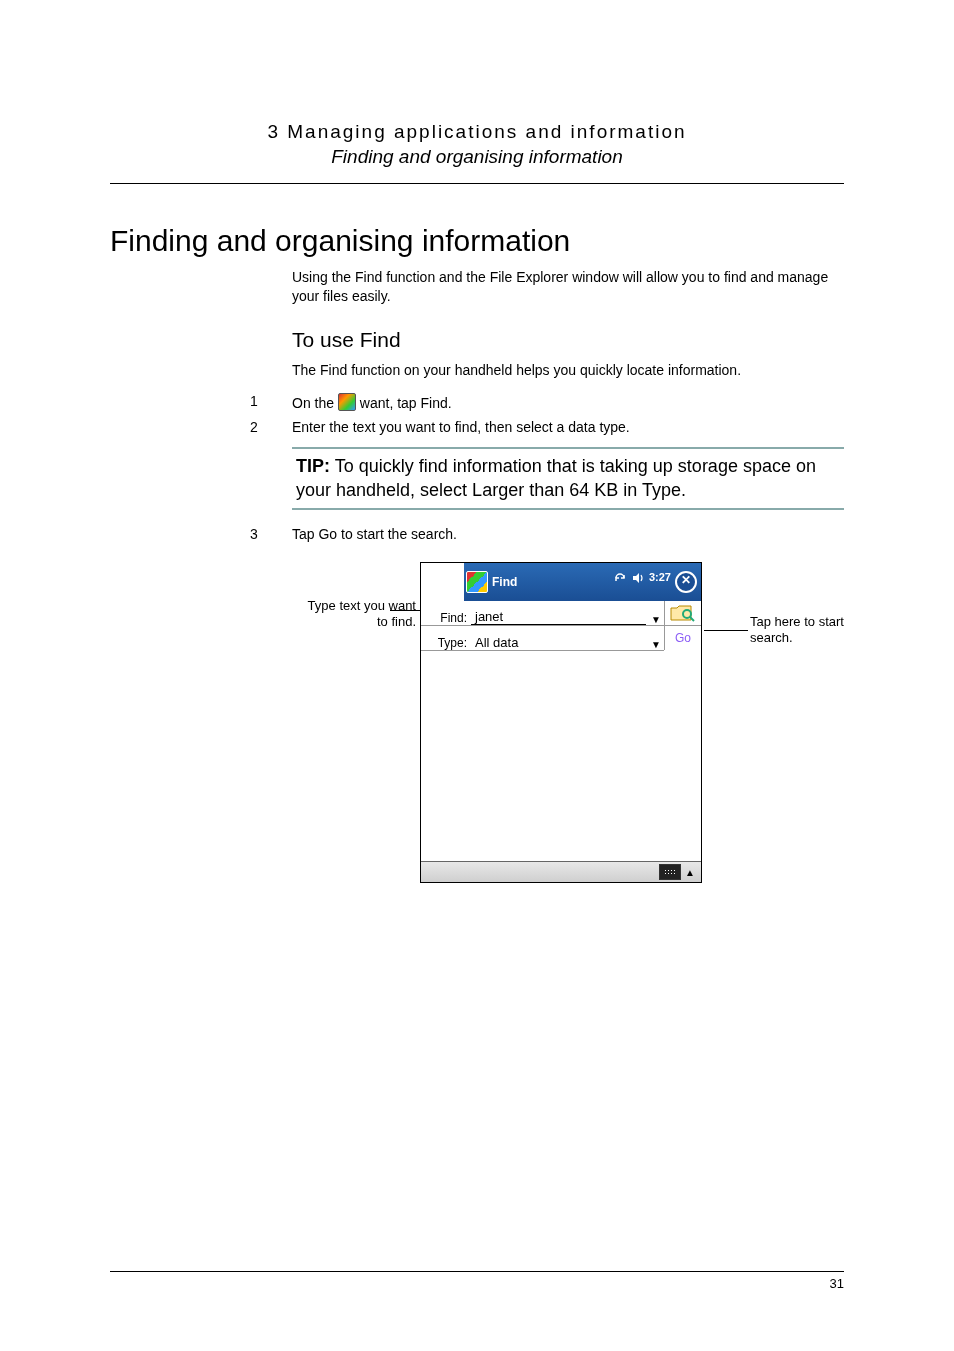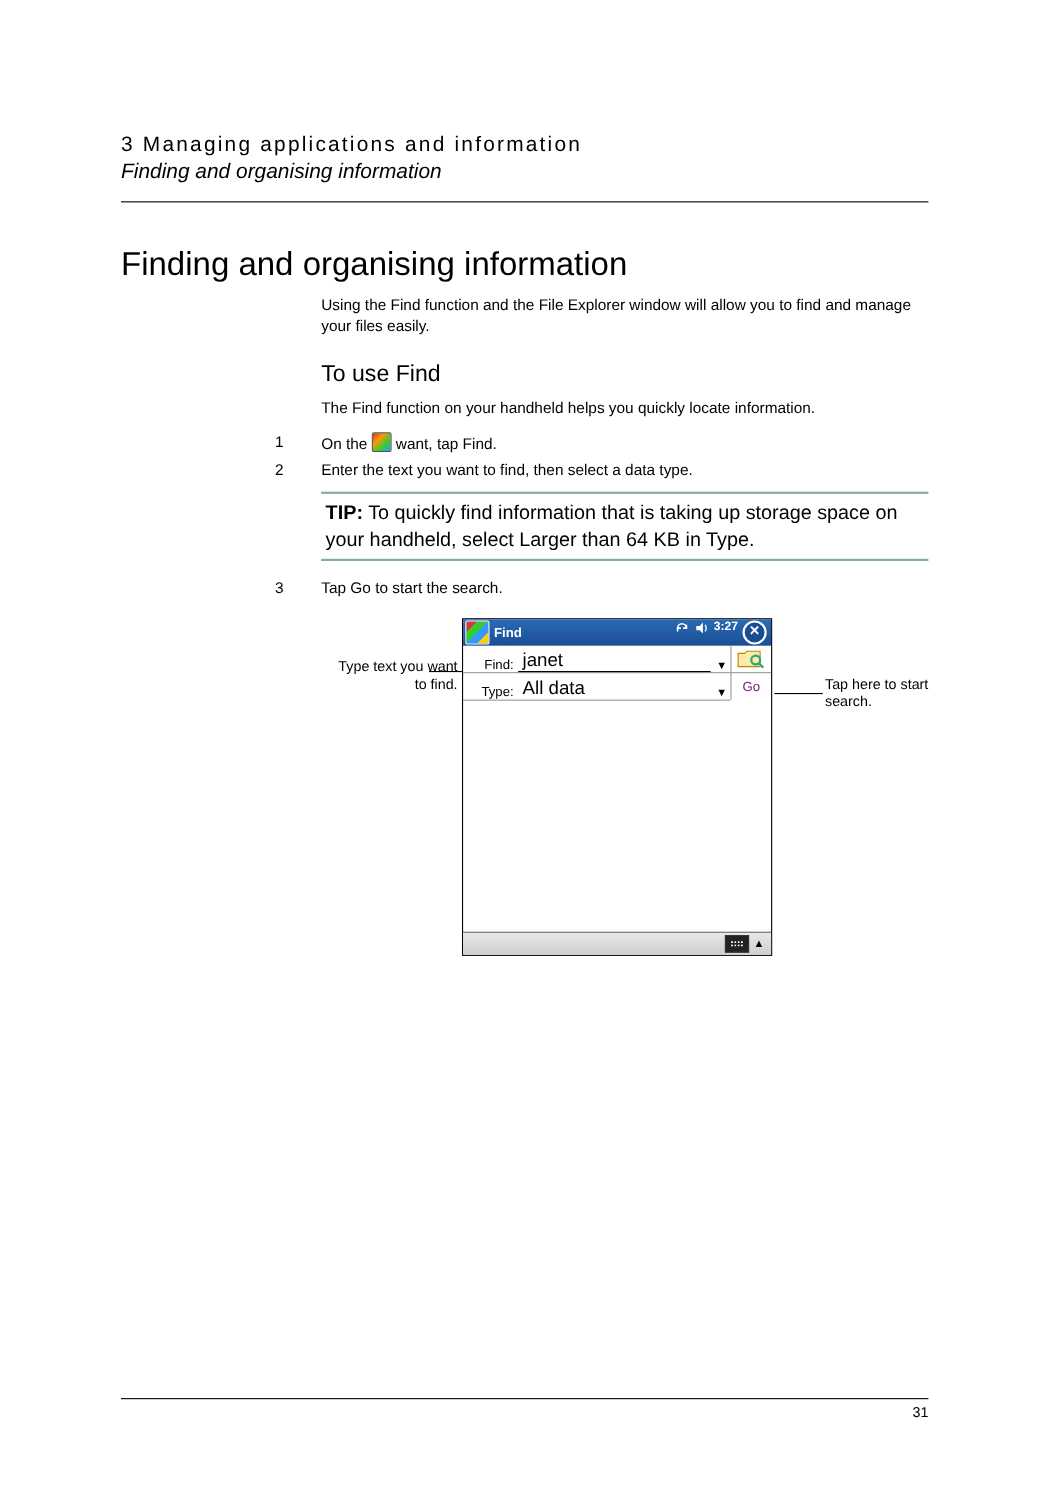--- a/index.html
+++ b/index.html
@@ -10,21 +10,21 @@
     color: #000;
   }
   .page {
     width: 954px;
     height: 1351px;
     position: relative;
     box-sizing: border-box;
     padding: 120px 110px 40px 110px;
   }
   .header-block {
-    text-align: left;
+    text-align: center;
     padding-bottom: 6px;
   }
   .chapter-line {
     font-size: 19px;
     font-weight: 500;
     letter-spacing: 2px;
     line-height: 1.3;
   }
   .section-line {
     font-size: 19px;
@@ -121,27 +121,28 @@
     position: absolute;
     left: 310px;
     top: 0;
     width: 280px;
     border: 1px solid #000;
     font-family: Tahoma, Arial, sans-serif;
     font-size: 12px;
     background: #fff;
   }
   .titlebar {
-    height: 24px;
+    height: 38px;
     display: flex;
     align-items: center;
     background: linear-gradient(#2a6ab5,#1a4e94);
     color: #fff;
     font-weight: bold;
     padding: 0 2px;
+    margin-left: 43px;
   }
   .titlebar .win-icon {
     width: 20px;
     height: 20px;
     margin-right: 4px;
     background: linear-gradient(135deg,#d33 0 25%,#3c3 0 50%,#39f 0 75%,#fc0 0 100%);
     border: 1px solid #fff;
     border-radius: 2px;
   }
   .titlebar .title-text {
@@ -179,21 +180,21 @@
   }
   .form-label {
     width: 46px;
     text-align: right;
     padding-right: 4px;
     font-size: 12px;
   }
   .form-value {
     flex: 1;
     padding-left: 4px;
-    font-size: 17px;
+    font-size: 13px;
     border-bottom: 1px solid #000;
     margin-right: 2px;
   }
   .form-row .dd-arrow {
     width: 16px;
     text-align: center;
     font-size: 10px;
     color: #000;
   }
   .side-btn-col {
@@ -210,21 +211,21 @@
     flex: 1;
   }
   .folder-icon {
     width: 28px;
     height: 22px;
     position: relative;
   }
   .folder-icon svg { display:block; }
   .go-btn {
     font-size: 12px;
-    color: #701a75;
+    color: #8b5cf6;
   }
   .results-header {
     background: linear-gradient(#f0f0f0,#cfcfcf);
     font-weight: bold;
     font-size: 12px;
     padding: 4px 6px;
     border-top: 1px solid #666;
     border-bottom: 1px solid #666;
   }
   .results-body {

